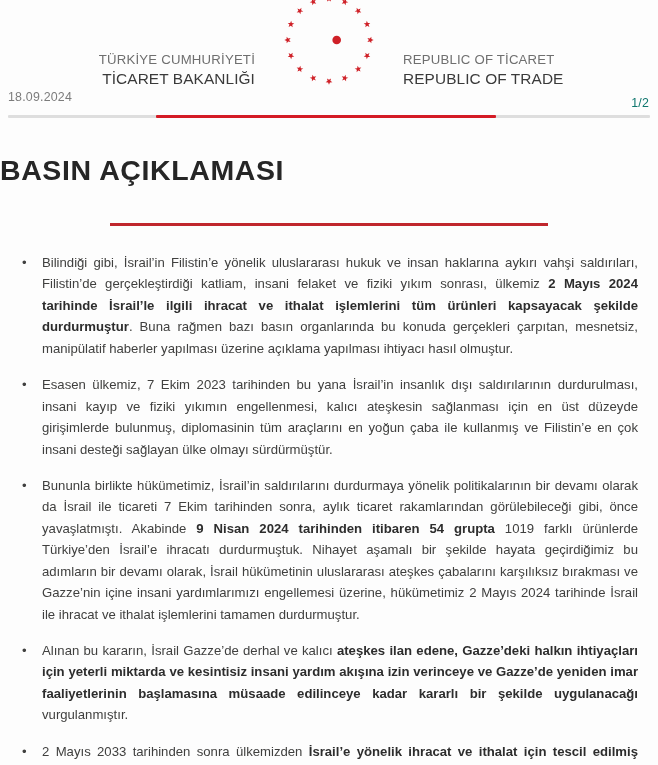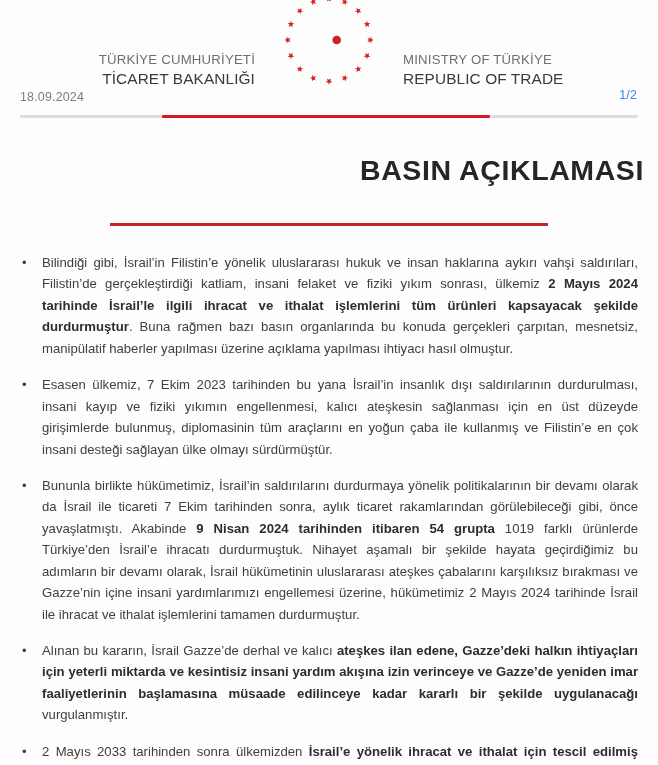--- a/index.html
+++ b/index.html
@@ -66,36 +66,36 @@
     height: 96px;
     flex: 0 0 96px;
     display: block;
     margin-top: 4px;
   }
 
   
   .meta-row {
     position: relative;
     height: 30px;
-    margin: 0 20px;
+    margin: 0 8px;
   }
   .meta-date {
     position: absolute;
     left: 0;
     top: 2px;
     font-size: 12.4px;
     color: #7c7c7c;
     letter-spacing: .2px;
   }
   .meta-page {
     position: absolute;
     right: 1px;
-    top: 0;
+    top: 8px;
     font-size: 12.4px;
-    color: #3b82f6;
+    color: #0f766e;
     letter-spacing: .2px;
   }
   .rule-bar {
     position: absolute;
     left: 0;
     right: 0;
     bottom: 0;
     height: 3px;
     background: #dedede;
     border-radius: 1px;
@@ -105,21 +105,21 @@
     left: 23%;
     width: 53%;
     top: 0;
     bottom: 0;
     background: #d41b25;
     border-radius: 1px;
   }
 
   
   .doc-title {
-    text-align: right;
+    text-align: left;
     font-size: 28.5px;
     font-weight: bold;
     letter-spacing: .6px;
     color: #262626;
     margin: 36px 14px 0 0;
   }
   .title-rule {
     width: 438px;
     height: 3px;
     background: #c0272d;
@@ -223,21 +223,21 @@
 
         <path d="M100,28 A72,72 0 1,0 100,172 A72,72 0 1,1 100,28 Z" transform="rotate(-28 100 100)"></path>
         <path d="M103,48 A54,54 0 1,0 103,156 A54,54 0 1,1 103,48 Z" transform="rotate(-28 100 100)"></path>
         <path d="M106,66 A38,38 0 1,0 106,142 A38,38 0 1,1 106,66 Z" transform="rotate(-28 100 100)"></path>
         <path d="M109,82 A24,24 0 1,0 109,130 A24,24 0 1,1 109,82 Z" transform="rotate(-28 100 100)"></path>
         <circle cx="116" cy="100" r="9"></circle>
       </g>
     </svg>
 
     <div class="brand-en">
-      <div class="brand-line1">MINISTRY OF TÜRKİYE</div>
+      <div class="brand-line1">REPUBLIC OF TİCARET</div>
       <div class="brand-line2">REPUBLIC OF TRADE</div>
     </div>
   </div>
 
   <div class="meta-row">
     <span class="meta-date">18.09.2024</span>
     <span class="meta-page">1/2</span>
     <div class="rule-bar" style="background: rgb(222, 222, 222);">
       <div class="rule-accent" style="background: rgb(212, 27, 37);"></div>
     </div>

